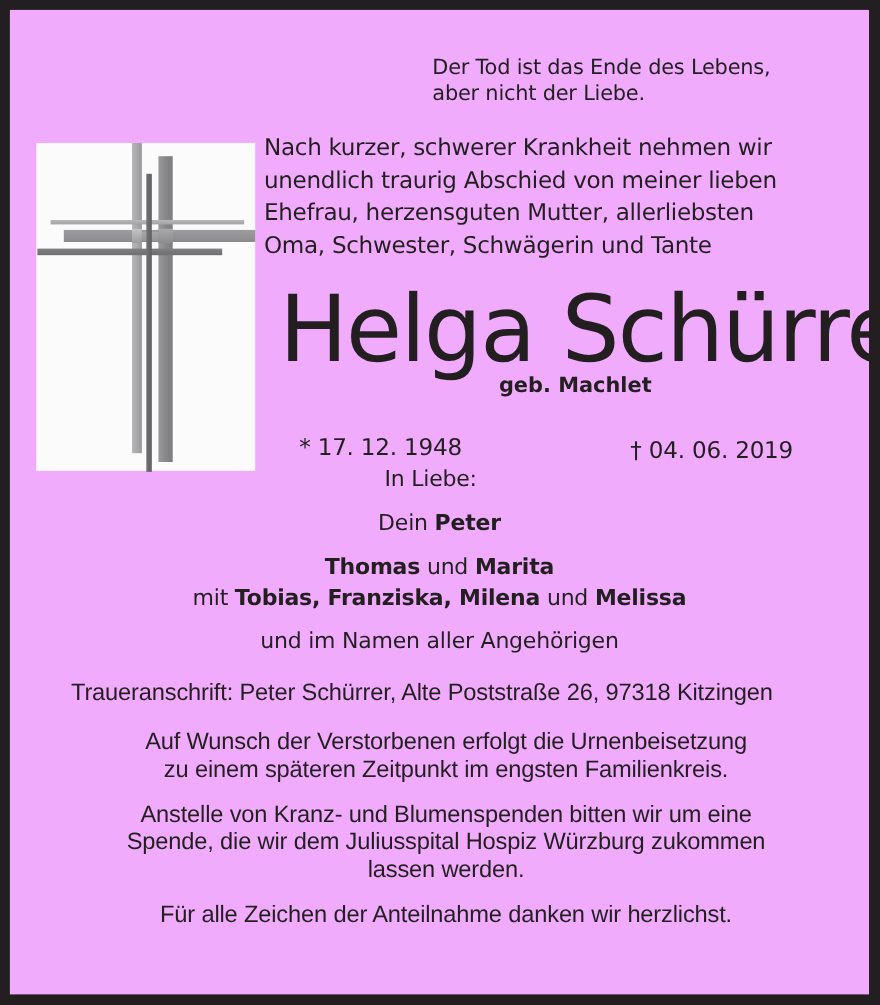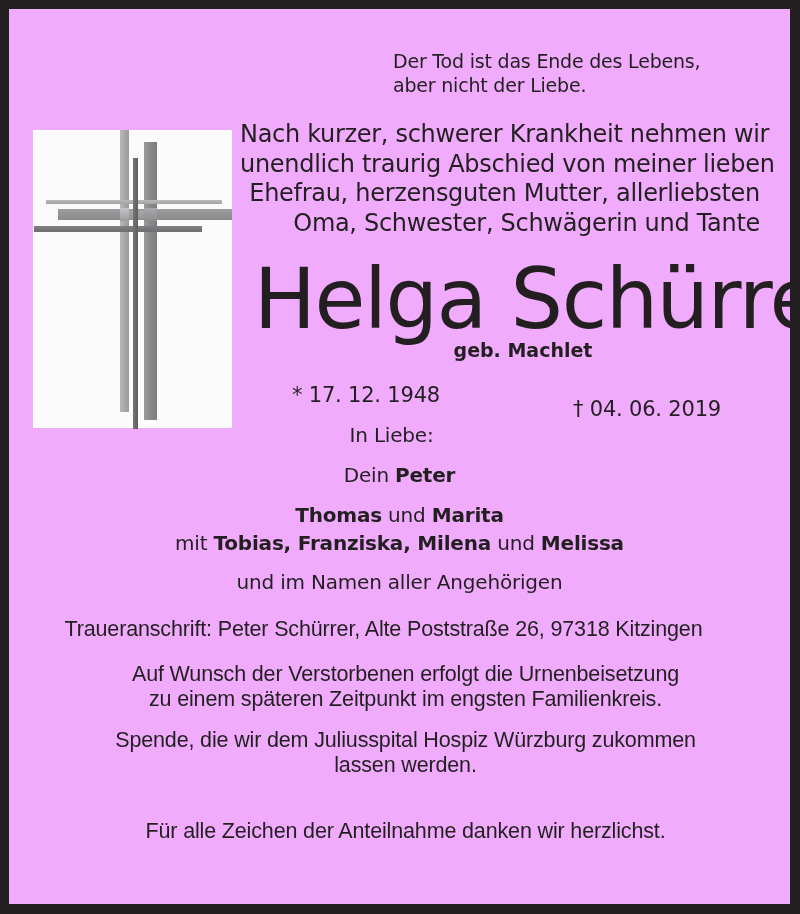--- a/index.html
+++ b/index.html
@@ -17,22 +17,22 @@
     .abs { position: absolute; white-space: nowrap; }
 
     .quote {
       left: 384px; top: 40px;
       font-size: 19px; line-height: 24px;
       letter-spacing: -0.2px;
     }
 
     .intro {
       left: 231px; width: 520px; top: 111px;
-      text-align: right;
-      font-size: 24px; line-height: 29.5px;
+      text-align: left;
+      font-size: 21px; line-height: 29.5px;
       letter-spacing: -0.3px;
     }
 
     .name {
       left: 241px; width: 510px; top: 240px;
       text-align: center;
       font-size: 84px; line-height: 100px;
       font-weight: normal;
       letter-spacing: -1.5px;
       transform: scaleX(0.985);
@@ -40,24 +40,23 @@
     }
 
     .maiden {
       left: 349px; width: 330px; top: 328px;
       text-align: center;
       font-size: 19px; line-height: 26px;
       font-weight: bold;
     }
 
     .date-born {
-      left: 263px; top: 372px;
+      left: 263px; top: 384px;
       font-size: 21px; line-height: 28px;
       letter-spacing: -0.2px;
-      margin-left: 20px;
     }
     .date-died {
       left: 564px; top: 364px;
       font-size: 21px; line-height: 28px;
       letter-spacing: -0.2px;
       margin-top: 22px;
     }
 
     .family {
       left: 0; width: 781px; top: 0;
@@ -171,18 +170,19 @@
     <div class="line namen">und im Namen aller Angehörigen</div>
   </div>
 
   <div class="abs address">Traueranschrift: Peter Schürrer, Alte Poststraße 26, 97318 Kitzingen</div>
 
   <div class="abs para para-urne">
     <div>Auf Wunsch der Verstorbenen erfolgt die Urnenbeisetzung</div>
     <div>zu einem späteren Zeitpunkt im engsten Familienkreis.</div>
   </div>
   <div class="abs para para-spende">
+    <div>Anstelle von Kranz- und Blumenspenden bitten wir um eine</div>
     <div>Spende, die wir dem Juliusspital Hospiz Würzburg zukommen</div>
     <div>lassen werden.</div>
   </div>
   <div class="abs para para-dank">Für alle Zeichen der Anteilnahme danken wir herzlichst.</div>
 
 </div>
 
 </body></html>

